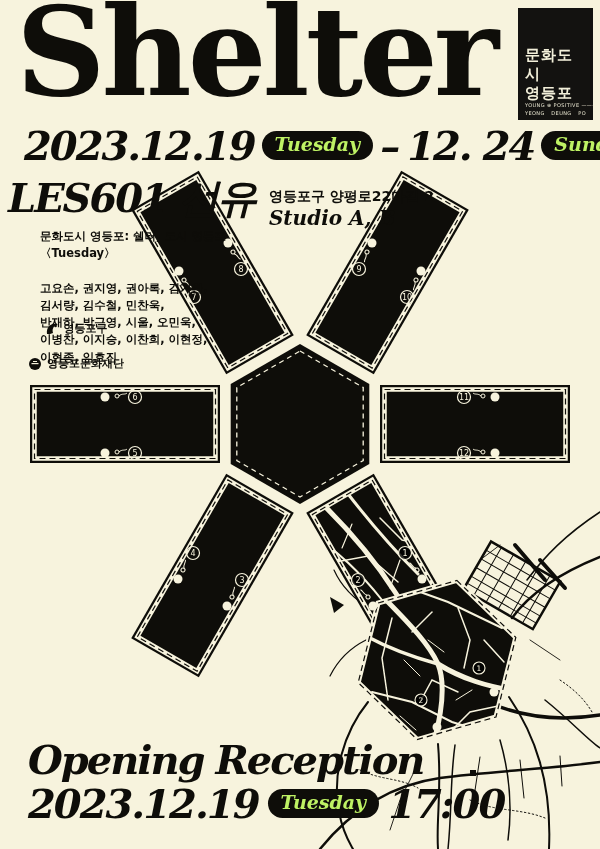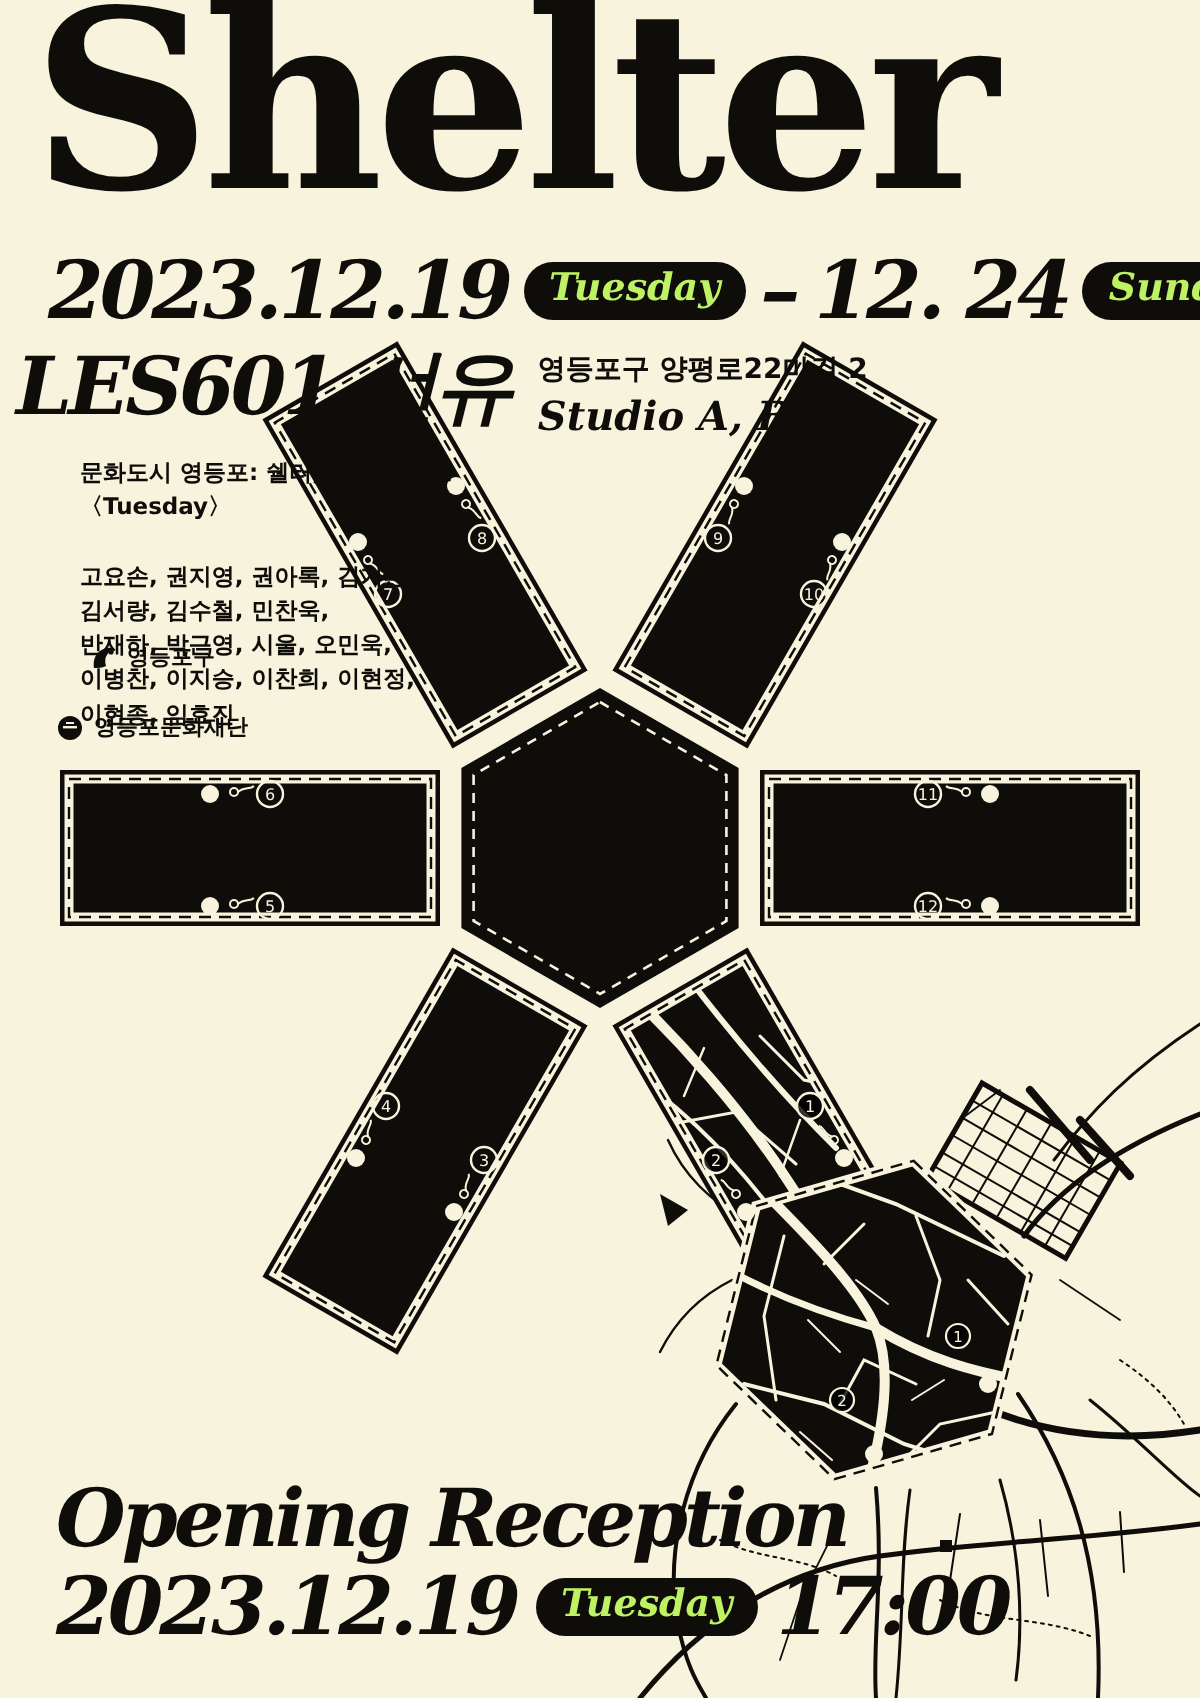--- a/index.html
+++ b/index.html
@@ -31,21 +31,21 @@
     font-weight:bold; font-style:italic; letter-spacing:-2px; white-space:nowrap;
   }
   .dates{left:24px; top:122px; display:flex; align-items:center; gap:7px; font-size:40px;}
   .pill{
     background:#0E0D09; color:#bef264; border-radius:22px;
     font-size:19px; letter-spacing:0; padding:4px 13px 6px; font-style:italic; font-weight:bold;
     font-family:"DejaVu Serif","Liberation Serif",serif; line-height:1;
   }
   .dash{letter-spacing:0;}
   .venue{left:8px; top:166px; display:flex; gap:14px; align-items:center; font-size:40px;}
-  .venue-addr{margin-top:10px; font-size:14px; line-height:1.3; font-style:normal; letter-spacing:0;
+  .venue-addr{margin-top:21px; font-size:14px; line-height:1.3; font-style:normal; letter-spacing:0;
     font-family:"DejaVu Sans","Liberation Sans",sans-serif; font-weight:bold;}
   .venue-addr .studio{font-family:"DejaVu Serif","Liberation Serif",serif; font-style:italic; font-size:20px;}
 
   .info{left:40px; top:228px; font-size:11.5px; font-weight:bold; line-height:1.5;}
   .info .artists{margin-top:17px;}
   .orgs{left:28px; top:321px; display:flex; gap:20px; align-items:center; font-size:11px; font-weight:bold;flex-direction:column;}
   .org{display:flex; align-items:center; gap:5px;}
   .org svg{display:block;}
 
   .footer-title{left:28px; top:736px; font-size:40px;}
@@ -231,20 +231,34 @@
       <text x="407" y="300" text-anchor="middle">10</text>
       <circle cx="464" cy="397" r="6.5" fill="none" stroke="#F7F3DD" stroke-width="1.2"></circle>
       <text x="464" y="400" text-anchor="middle">11</text>
       <circle cx="464" cy="453" r="6.5" fill="none" stroke="#F7F3DD" stroke-width="1.2"></circle>
       <text x="464" y="456" text-anchor="middle">12</text>
     </g>
   </svg>
 
   <div class="layer title">Shelter</div>
 
+  <div class="layer badge">
+    <div class="badge-kr">
+      <div>문화도시</div>
+      <div>영등포</div>
+    </div>
+    <div class="badge-small">
+      <div>YOUNG ⊕ POSITIVE ———</div>
+      <div class="row2">
+        <span>YEONG</span>
+        <span>DEUNG</span>
+        <span>PO</span>
+      </div>
+    </div>
+  </div>
 
   <div class="layer dates bigline">
     <span>2023.12.19</span>
     <span class="pill">Tuesday</span>
     <span class="dash">–</span>
     <span>12. 24</span>
     <span class="pill">Sunday</span>
   </div>
 
   <div class="layer venue bigline">

